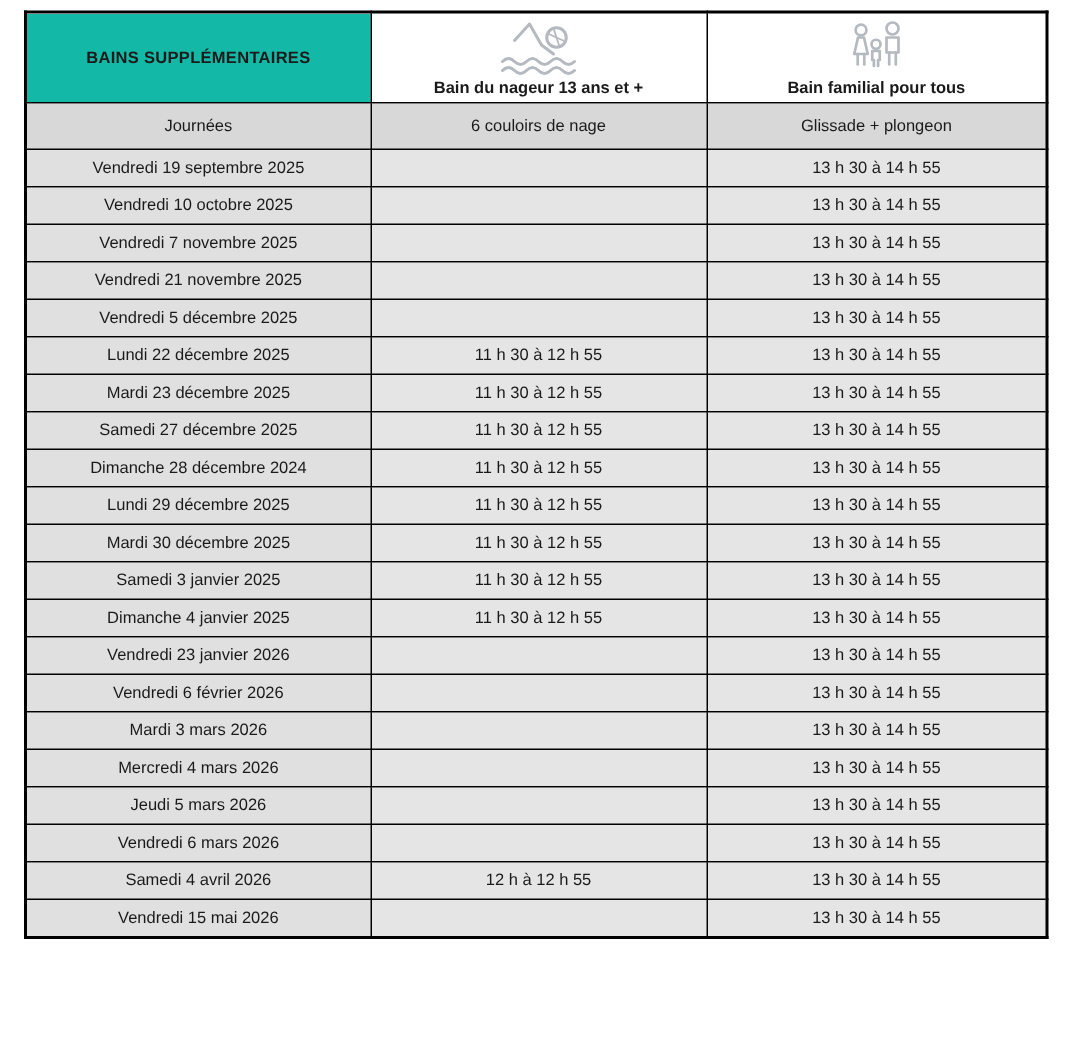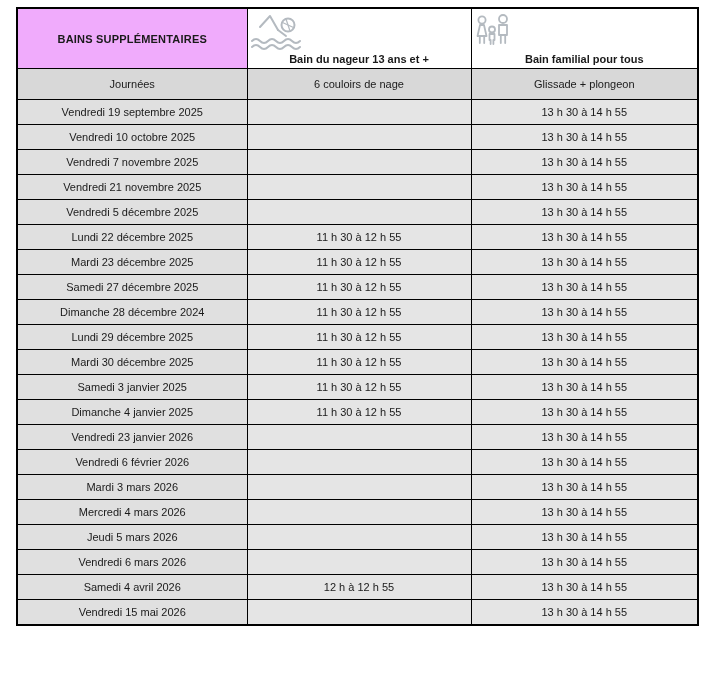--- a/index.html
+++ b/index.html
@@ -21,24 +21,24 @@
     border:2px solid var(--border);
   }
   table.schedule td{
     border:1px solid var(--border);
     text-align:center;vertical-align:middle;
     font-size:11px;padding:0;overflow:hidden;white-space:nowrap;
   }
   col.c1{width:230px;} col.c2{width:224px;} col.c3{width:227px;}
   .title-cell{
     font-size:17px;font-weight:bold;letter-spacing:.2px;
-    height:59px;background:#f0abfc;
+    height:59px;background:#14b8a6;
   }
   .icon-cell{height:59px;background:#ffffff;vertical-align:bottom;}
-  .icon-stack{display:flex;flex-direction:column;justify-content:flex-end;height:59px;padding-bottom:3px;box-sizing:border-box;}
+  .icon-stack{display:flex;flex-direction:column;align-items:center;justify-content:flex-end;height:59px;padding-bottom:3px;box-sizing:border-box;}
   .icon-stack svg{display:block;margin-bottom:2px;}
   .icon-label{font-size:11px;font-weight:bold;}
   .header-row td{
     background:var(--header-bg);font-weight:normal;font-size:11.5px;height:30px;
   }
   tbody td{height:24px;}
   td.date-cell{background:var(--date-bg);margin-left:48px;}
   td.time-cell{background:#e5e5e5;}
 </style>
 </head>

